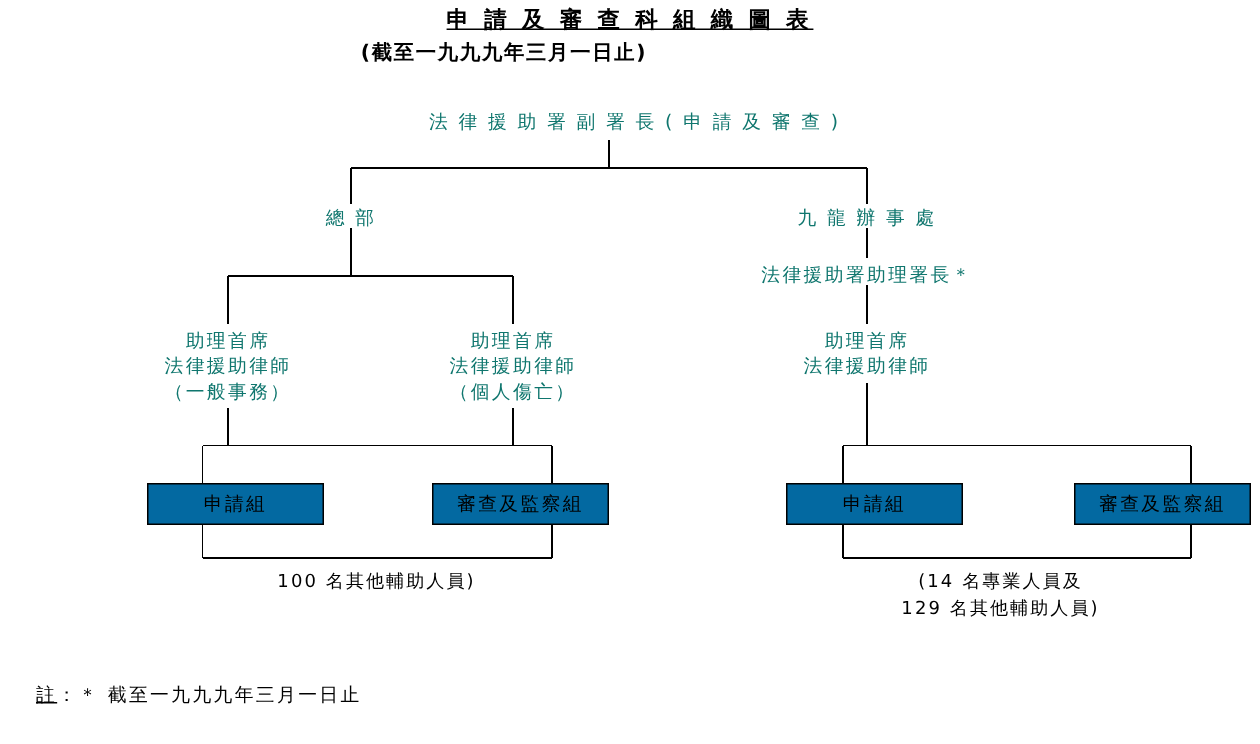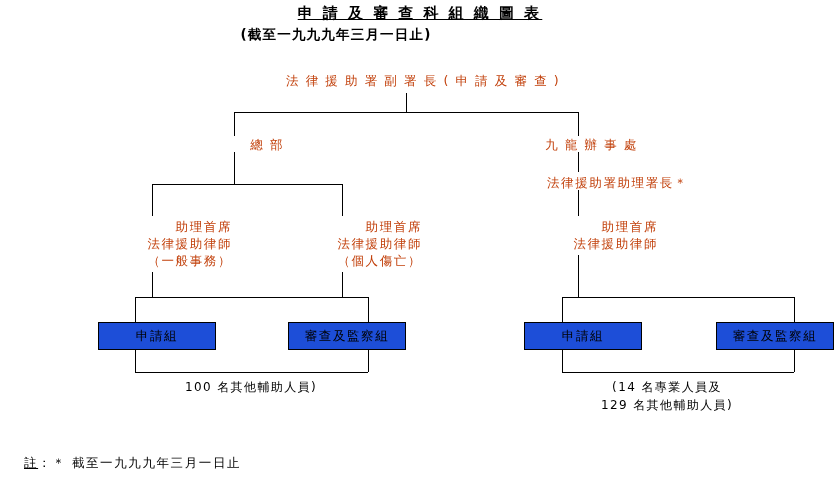--- a/index.html
+++ b/index.html
@@ -12,26 +12,26 @@
     position:relative;
   }
   #chart-root{position:absolute;left:0;top:0;width:840px;height:496px;}
 
   
   #lines{position:absolute;left:0;top:0;width:840px;height:496px;}
 
   
   .node{
     position:absolute;
-    text-align:right;
+    text-align:center;
     line-height:17px;
     font-size:12.5px;
     letter-spacing:1.6px;
     white-space:nowrap;
-    color:#c2410c;
+    color:#0f766e;
   }
   .node .ln{display:block;}
 
   
   #title-main{
     position:absolute;left:0;top:4px;width:840px;
     text-align:center;
     font-size:15px;font-weight:bold;letter-spacing:3.2px;
     text-decoration:underline;
     font-family:Liberation Serif, serif;
@@ -39,21 +39,21 @@
   #title-sub{
     position:absolute;left:0;top:26px;width:672px;
     text-align:center;
     font-size:13.5px;font-weight:bold;letter-spacing:1.2px;
   }
 
   
   .box{
     position:absolute;
     border:1px solid #000;
-    background:#1d4ed8;
+    background:#0369a1;
     box-sizing:border-box;
     display:flex;align-items:center;justify-content:center;
     font-size:12.5px;letter-spacing:1.6px;
     white-space:nowrap;
   }
 
   
   .staff{
     position:absolute;text-align:center;
     font-size:12px;letter-spacing:1.4px;line-height:18px;

